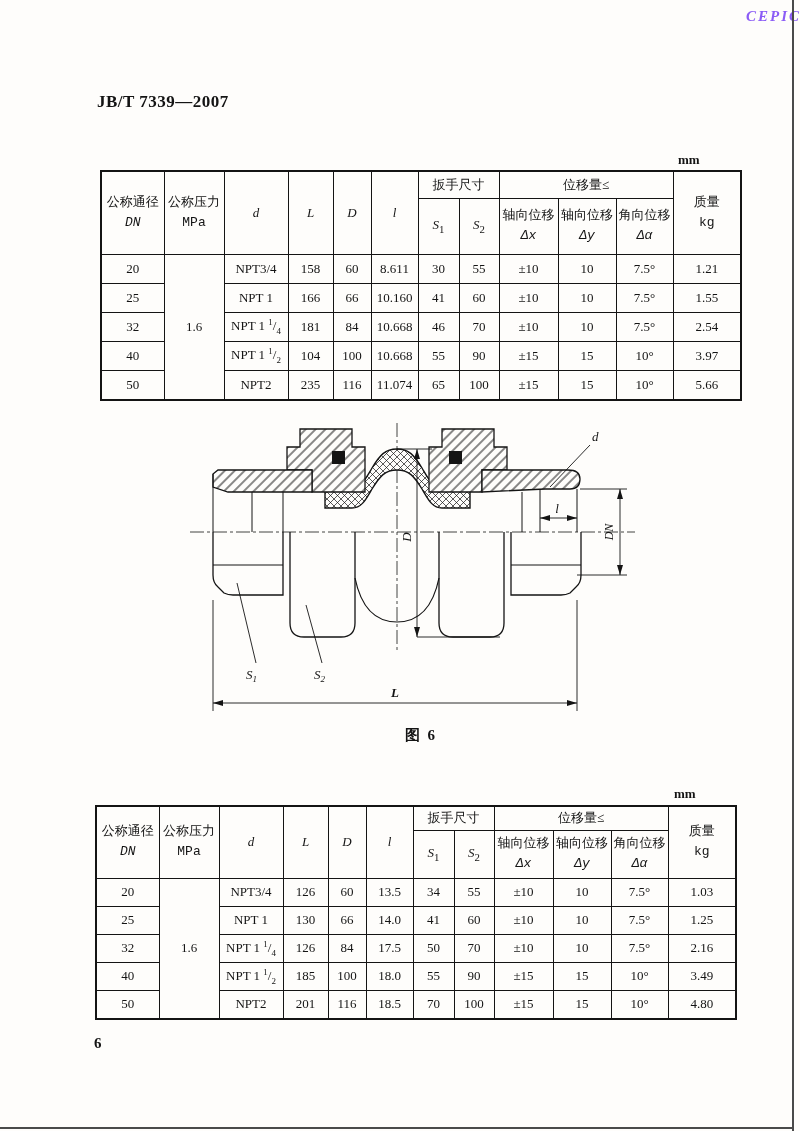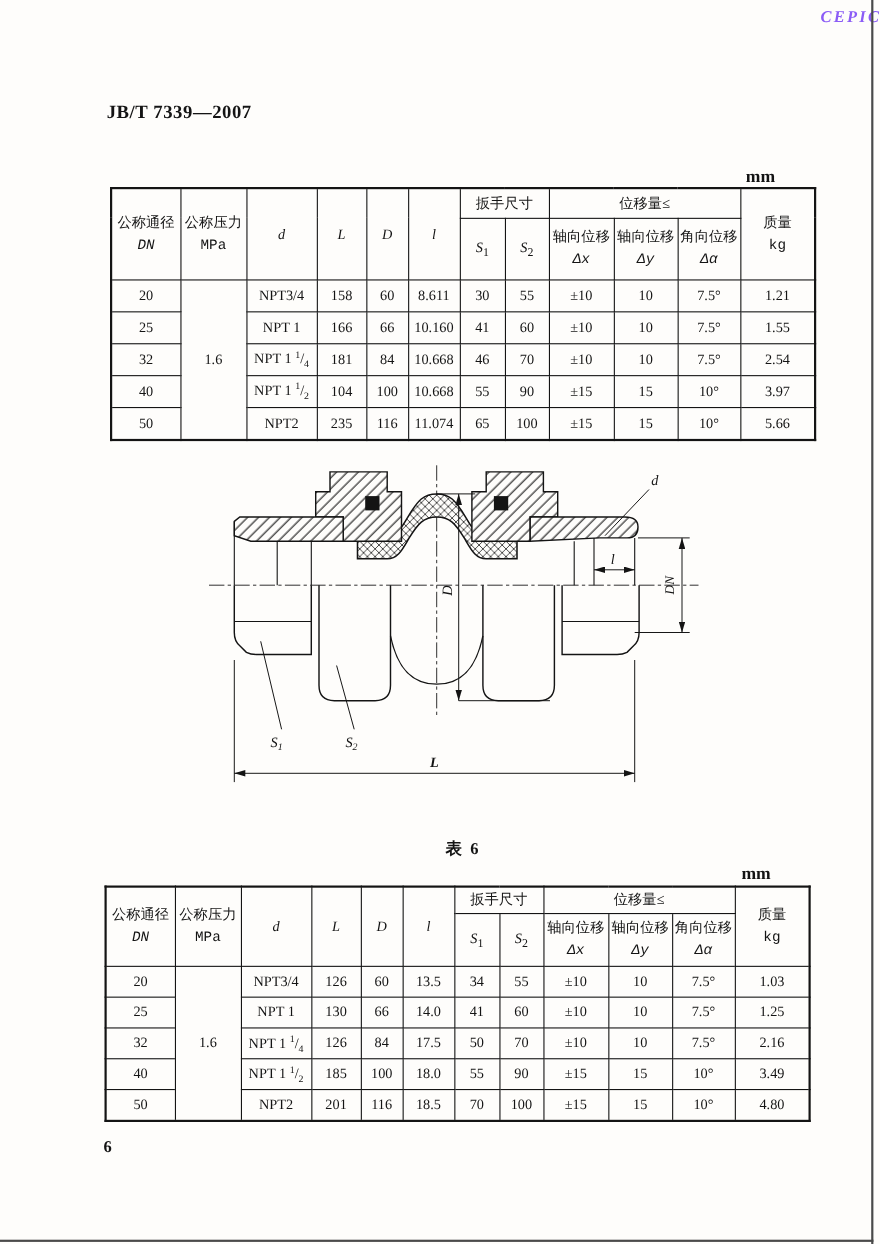--- a/index.html
+++ b/index.html
@@ -15,21 +15,21 @@
   .std-code { position:absolute; left:97px; top:92px; font-size:17px; font-weight:bold; letter-spacing:0.5px; }
   .watermark { position:absolute; left:746px; top:8px; font-size:15px; font-weight:bold; font-style:italic;
                color:#8b5cf6; letter-spacing:2px; }
   .page-num { position:absolute; left:94px; top:1035px; font-size:15px; font-weight:bold; }
 
   .tbl-caption { position:absolute; left:40px; width:760px; text-align:center;
                  font-size:15px; font-weight:bold; white-space:pre; }
   .cap-t5 { top:130px; }
   .cap-fig { top:726px; }
   .cap-t6 { top:762px; }
-  .unit { position:absolute; font-size:16px; font-weight:bold; }
+  .unit { position:absolute; font-size:13px; font-weight:bold; }
   .unit-t5 { left:678px; top:152px; }
   .unit-t6 { left:674px; top:786px; }
 
   table.doc-table { position:absolute; border-collapse:collapse; table-layout:fixed;
                     width:640px; text-align:center; border:2px solid #141414; }
   .doc-table th, .doc-table td { border:1px solid #141414; padding:0 1px; font-weight:normal;
                                  font-size:13px; overflow:hidden; }
   .t5 { left:100px; top:170px; }
   .t6 { left:95px;  top:805px; }
   .t5 thead tr.hr1 { height:27px; } .t5 thead tr.hr2 { height:56px; }
@@ -269,22 +269,22 @@
       </g>
       <text x="66" y="264" font-size="13" font-style="italic">
         <tspan>S</tspan><tspan dy="3" font-size="9">1</tspan>
       </text>
       <text x="134" y="264" font-size="13" font-style="italic">
         <tspan>S</tspan><tspan dy="3" font-size="9">2</tspan>
       </text>
     </svg>
   </div>
 
-
-  <div class="tbl-caption cap-t6">表  6</div>
+  <div class="tbl-caption cap-fig">图  6</div>
+
   <div class="unit unit-t6">mm</div>
 
   <table class="doc-table t6">
     <colgroup>
       <col style="width:63px">
         <col style="width:60px">
         <col style="width:64px">
         <col style="width:45px">
       <col style="width:38px">
         <col style="width:47px">

